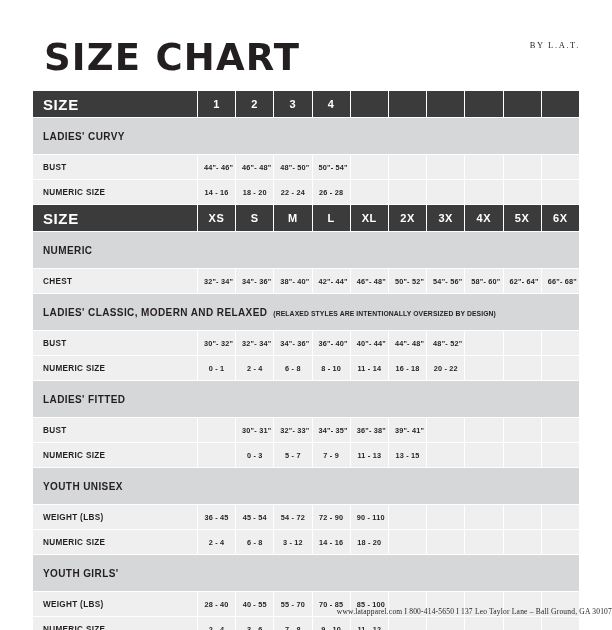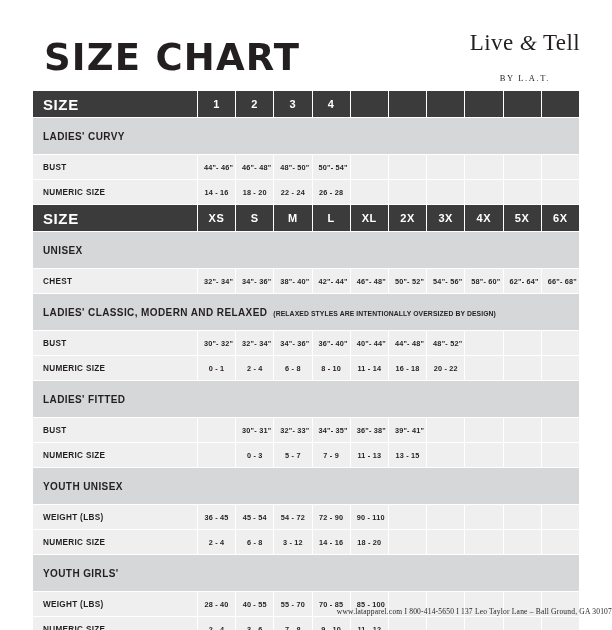--- a/index.html
+++ b/index.html
@@ -52,21 +52,21 @@
   }
   .brand-amp {
     font-family: "Liberation Serif", serif;
     font-style: italic;
     font-size: 22px;
   }
   .brand-sub {
     font-family: "Liberation Serif", serif;
     font-size: 8.5px;
     letter-spacing: 1.6px;
-    margin-top: 18px;
+    margin-top: 10px;
     color: #231f20;
   }
   
   table.chart {
     width: 548px;
     border-collapse: collapse;
     table-layout: fixed;
   }
   table.chart td, table.chart th {
     border: 1px solid #ffffff;
@@ -139,25 +139,20 @@
   }
 </style>
 </head>
 <body>
 
 <div class="page">
 
   <div class="header">
     <h1 class="title">SIZE CHART</h1>
     <div class="brand">
-      <div class="brand-main">
-        <span>Live</span>
-        <span class="brand-amp">&amp;</span>
-        <span>Tell</span>
-      </div>
       <div class="brand-sub">BY L.A.T.</div>
     </div>
   </div>
 
   <table class="chart">
     <colgroup>
       <col class="c0">
         <col class="cx">
         <col class="cx">
         <col class="cx">
@@ -219,21 +214,21 @@
           <td>M</td>
           <td>L</td>
           <td>XL</td>
           <td>2X</td>
           <td>3X</td>
           <td>4X</td>
           <td>5X</td>
           <td>6X</td>
         </tr>
         <tr class="group">
-          <td colspan="11"><span>UNISEX</span></td>
+          <td colspan="11"><span>NUMERIC</span></td>
         </tr>
         <tr class="data">
           <td class="label">CHEST</td>
           <td class="val">32"- 34"</td>
           <td class="val">34"- 36"</td>
           <td class="val">38"- 40"</td>
           <td class="val">42"- 44"</td>
           <td class="val">46"- 48"</td>
           <td class="val">50"- 52"</td>
           <td class="val">54"- 56"</td>

